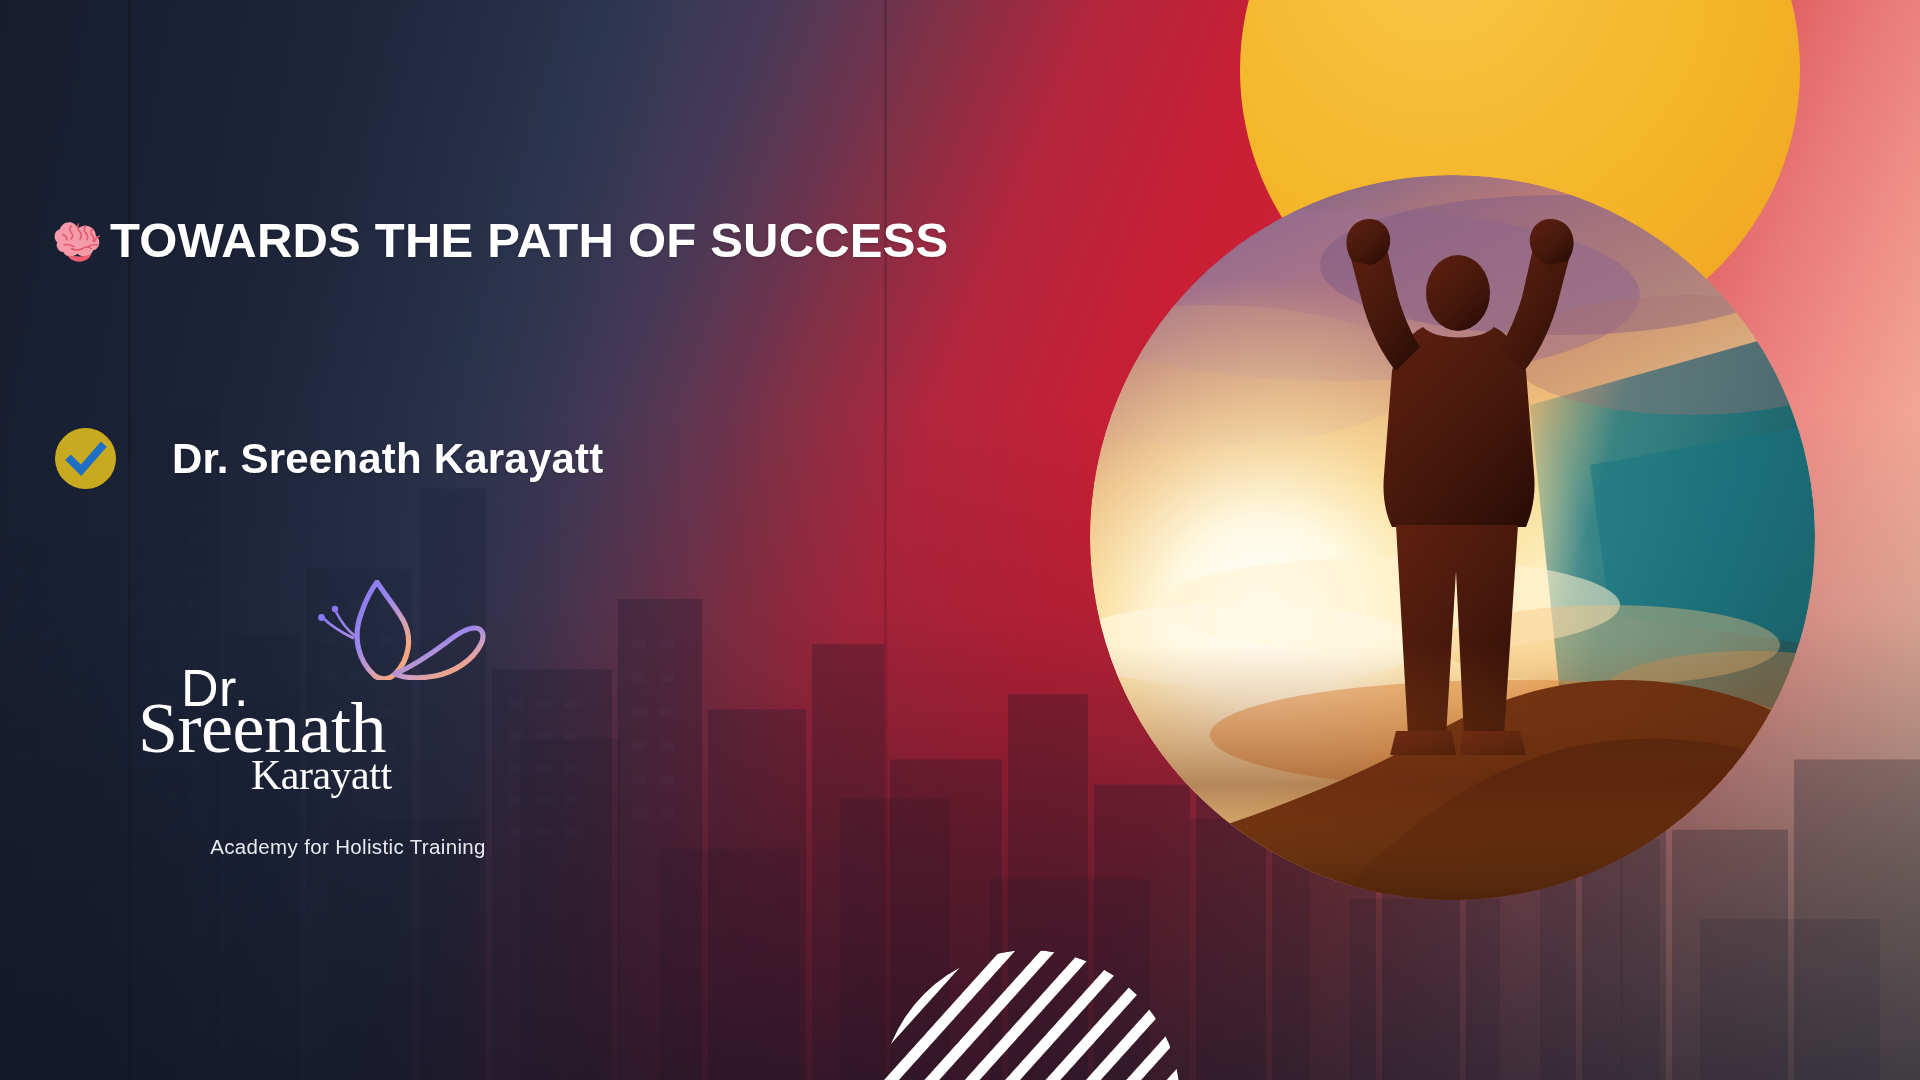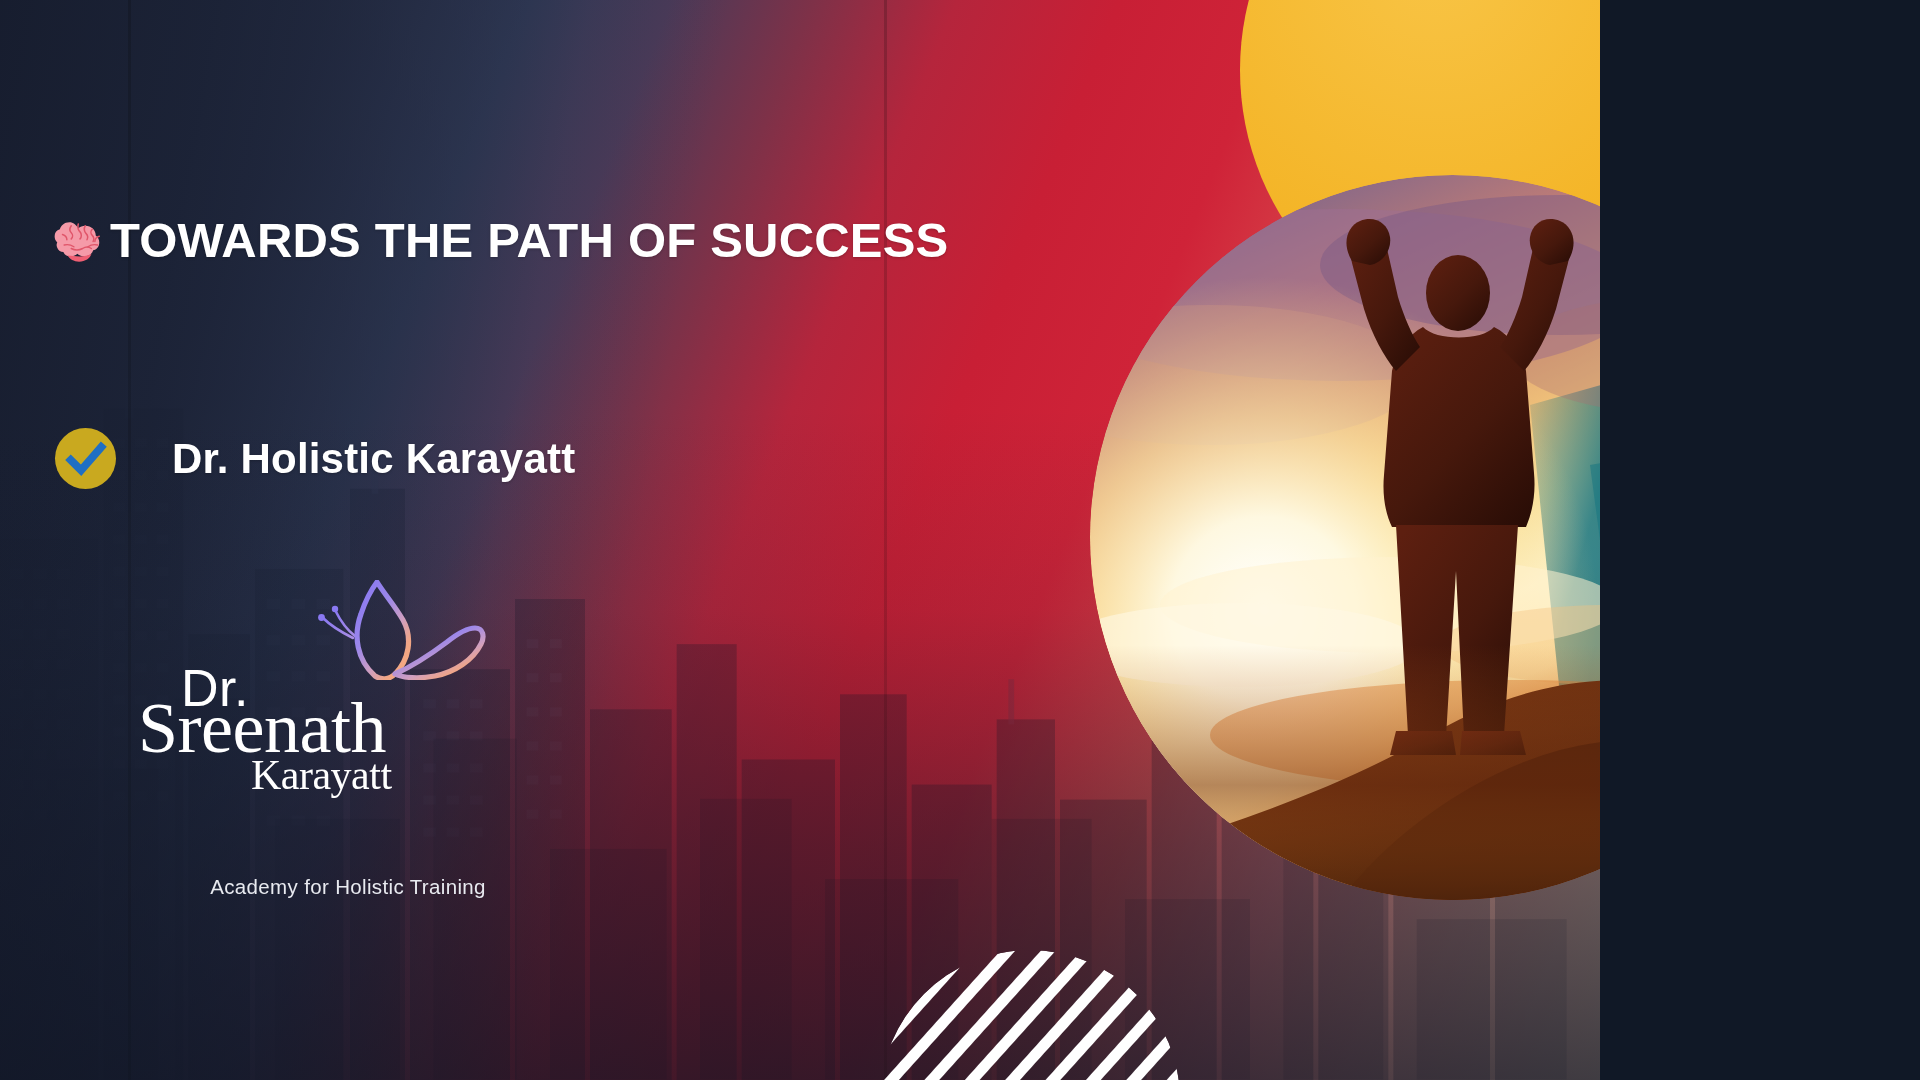--- a/index.html
+++ b/index.html
@@ -1,18 +1,18 @@
 <!DOCTYPE html>
 <html><head>
 <meta charset="utf-8">
 <style>
   html,body{margin:0;padding:0;background:#101826;}
   *{box-sizing:border-box;}
   #slide{
-    position:relative;width:1600px;height:1080px;overflow:hidden;
+    position:relative;width:1920px;height:1080px;overflow:hidden;
     font-family:"Liberation Sans", sans-serif;
     background:#4c1d95;
   }
 
   
   .bg-base{
     position:absolute;inset:0;
     background:
       linear-gradient(112deg,
         #232a42 0%,
@@ -114,21 +114,21 @@
     font-family:"Liberation Serif", serif;
     font-size:72px;letter-spacing:-0.5px;line-height:1;
   }
   .logo-karayatt{
     position:absolute;left:65px;top:82px;
     font-family:"Liberation Serif", serif;
     font-size:42px;letter-spacing:-0.5px;line-height:1;
   }
   .logo-tagline{
     position:absolute;left:-8px;top:163px;width:340px;text-align:center;
-    font-size:20.5px;color:#e8eaf0;letter-spacing:.35px;font-weight:300;margin-top:40px;
+    font-size:20.5px;color:#e8eaf0;letter-spacing:.35px;font-weight:300;
   }
 </style>
 </head>
 <body>
 
 <div id="slide">
 
   <div class="bg-base"></div>
 
   <svg class="city" viewBox="0 0 1920 840" preserveAspectRatio="none">
@@ -455,21 +455,21 @@
         </g>
       </svg>
       <span class="headline-text">TOWARDS THE PATH OF SUCCESS</span>
     </div>
 
     <div class="presenter">
       <svg class="check-badge" viewBox="0 0 64 64">
         <circle cx="32" cy="32" r="31" fill="#c9a91f"></circle>
         <path d="M17 33.5 L27.5 44 L48 20.5" stroke="#1f6fc4" stroke-width="8" fill="none" stroke-linecap="square" stroke-linejoin="miter"></path>
       </svg>
-      <span class="presenter-name">Dr. Holistic Karayatt</span>
+      <span class="presenter-name">Dr. Sreenath Karayatt</span>
     </div>
 
     <div class="logo">
 
       <div class="logo-mark">
         <svg width="215" height="100" viewBox="0 0 215 100">
           <defs>
             <linearGradient id="petalGrad" x1="0.15" y1="0" x2="0.95" y2="0.95">
               <stop offset="0%" stop-color="#8a79f2"></stop>
               <stop offset="35%" stop-color="#9b87ea"></stop>

